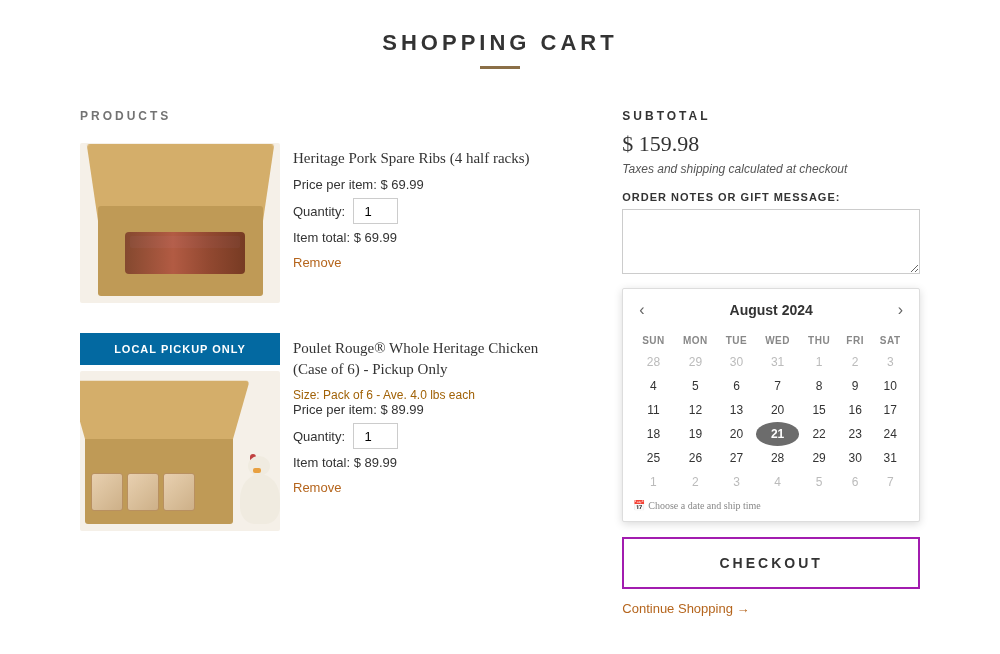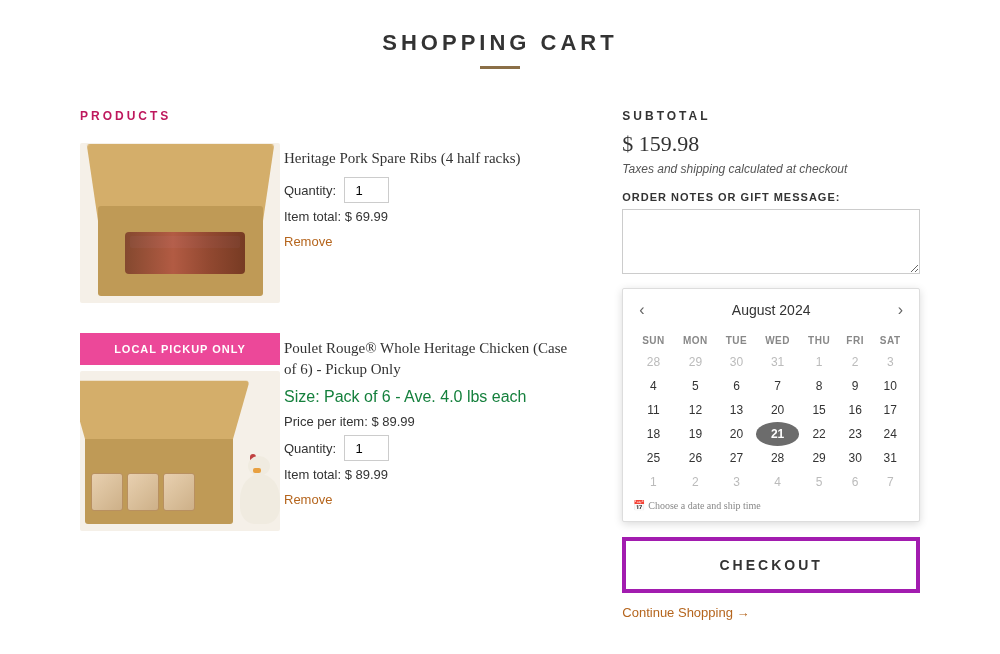--- a/index.html
+++ b/index.html
@@ -38,27 +38,27 @@
 
     
     .products-section {
       flex: 1.4;
     }
     .products-label {
       font-family: Arial, Helvetica, sans-serif;
       font-size: 12px;
       font-weight: 700;
       letter-spacing: 3px;
-      color: #be185d;
+      color: #737373;
       margin-bottom: 20px;
     }
 
     .product-item {
       display: flex;
-      gap: 4px;
+      gap: 13px;
       margin-bottom: 30px;
       justify-content: flex-end;
     }
     .product-image-wrap {
       width: 200px;
       flex-shrink: 0;
       position: relative;
     }
     .product-image {
       width: 200px;
@@ -66,21 +66,21 @@
       background: #f5f0e8;
       border-radius: 2px;
       display: flex;
       align-items: center;
       justify-content: center;
       overflow: hidden;
       position: relative;
     }
 
     .local-pickup-badge {
-      background: #ec4899;
+      background: #0369a1;
       color: #fff;
       font-family: Arial, Helvetica, sans-serif;
       font-size: 11px;
       font-weight: 700;
       letter-spacing: 1px;
       text-align: center;
       padding: 10px 5px;
       margin-bottom: 6px;
       width: 200px;
     }
@@ -90,23 +90,22 @@
       padding-top: 5px;
     }
     .product-name {
       font-family: Georgia, serif;
       font-size: 15px;
       color: #333;
       line-height: 1.4;
       margin-bottom: 8px;
     }
     .product-size {
-      font-size: 16px;
-      color: #15803d;
-      margin-bottom: 8px;
+      font-size: 12px;
+      color: #a16207;
       font-family: Arial, Helvetica, sans-serif;
     }
     .product-price-line {
       font-size: 13px;
       color: #333;
       margin-bottom: 6px;
       font-family: Arial, Helvetica, sans-serif;
     }
     .product-quantity-line {
       display: flex;
@@ -204,21 +203,21 @@
     .cal-nav-btn {
       background: none;
       border: none;
       cursor: pointer;
       font-size: 16px;
       color: #666;
       padding: 2px 6px;
     }
     .cal-month-year {
       font-size: 14px;
-      font-weight: 400;
+      font-weight: 700;
       color: #333;
     }
     .calendar-grid {
       width: 100%;
       border-collapse: collapse;
     }
     .calendar-grid th {
       font-size: 10px;
       font-weight: 700;
       color: #888;
@@ -246,21 +245,21 @@
       font-size: 10px;
       color: #888;
       margin-top: 6px;
       font-family: Liberation Serif, serif;
     }
 
     .checkout-btn {
       width: 100%;
       padding: 16px;
       background: #fff;
-      border: 4px solid #a21caf;
+      border: 2px solid #a21caf;
       color: #333;
       font-family: Arial, Helvetica, sans-serif;
       font-size: 14px;
       font-weight: 700;
       letter-spacing: 3px;
       cursor: pointer;
       margin-bottom: 12px;
     }
 
     .continue-shopping-link {
@@ -426,20 +425,24 @@
             <div class="ri-lid"></div>
             <div class="ri-bottom">
               <div class="ri-fat"></div>
               <div class="ri-meat"></div>
             </div>
           </div>
         </div>
       </div>
       <div class="product-details">
         <div class="product-name">Heritage Pork Spare Ribs (4 half racks)</div>
+        <div class="product-price-line">
+          <span>Price per item:</span>
+          <span>$ 69.99</span>
+        </div>
         <div class="product-quantity-line">
           <span>Quantity:</span>
           <input class="qty-input" type="number" value="1" min="1" style="">
         </div>
         <div class="product-total-line">
           <span>Item total:</span>
           <span>$ 69.99</span>
         </div>
         <a class="remove-link" href="#">Remove</a>
       </div>

